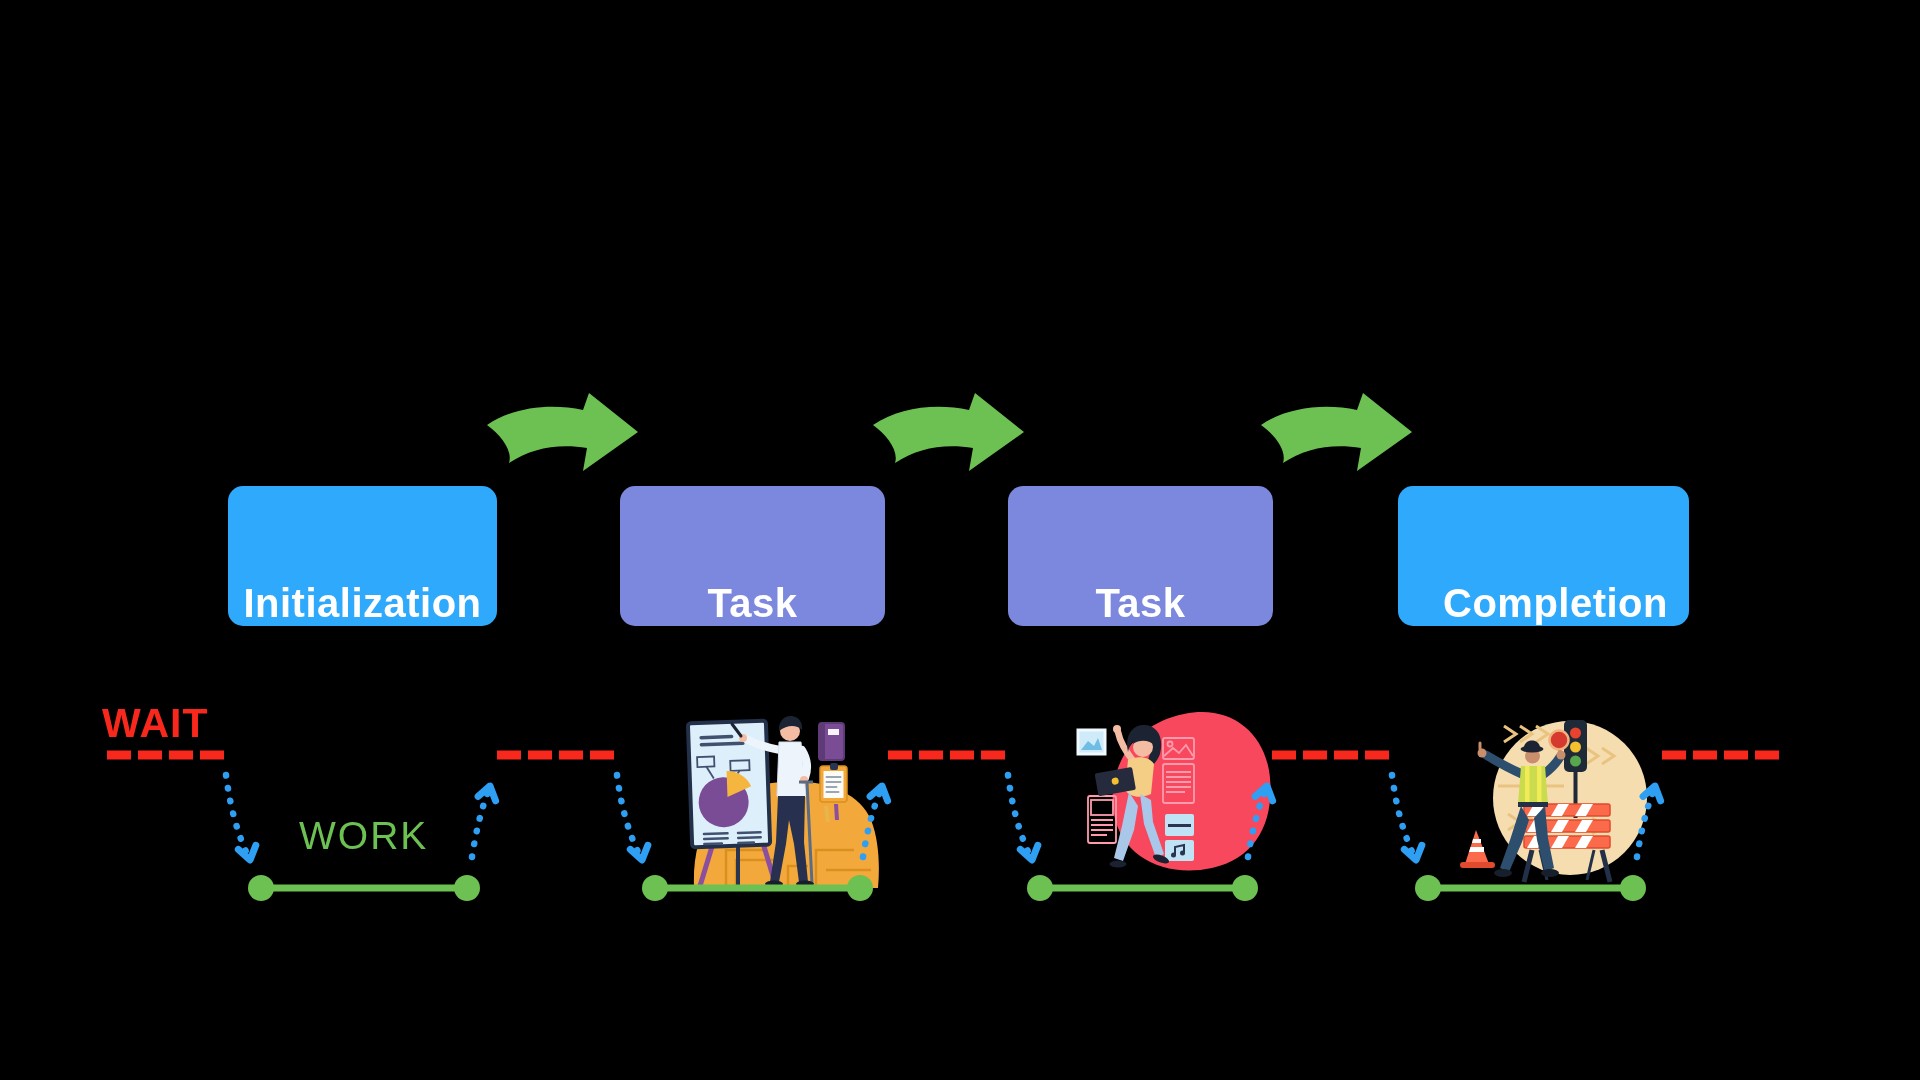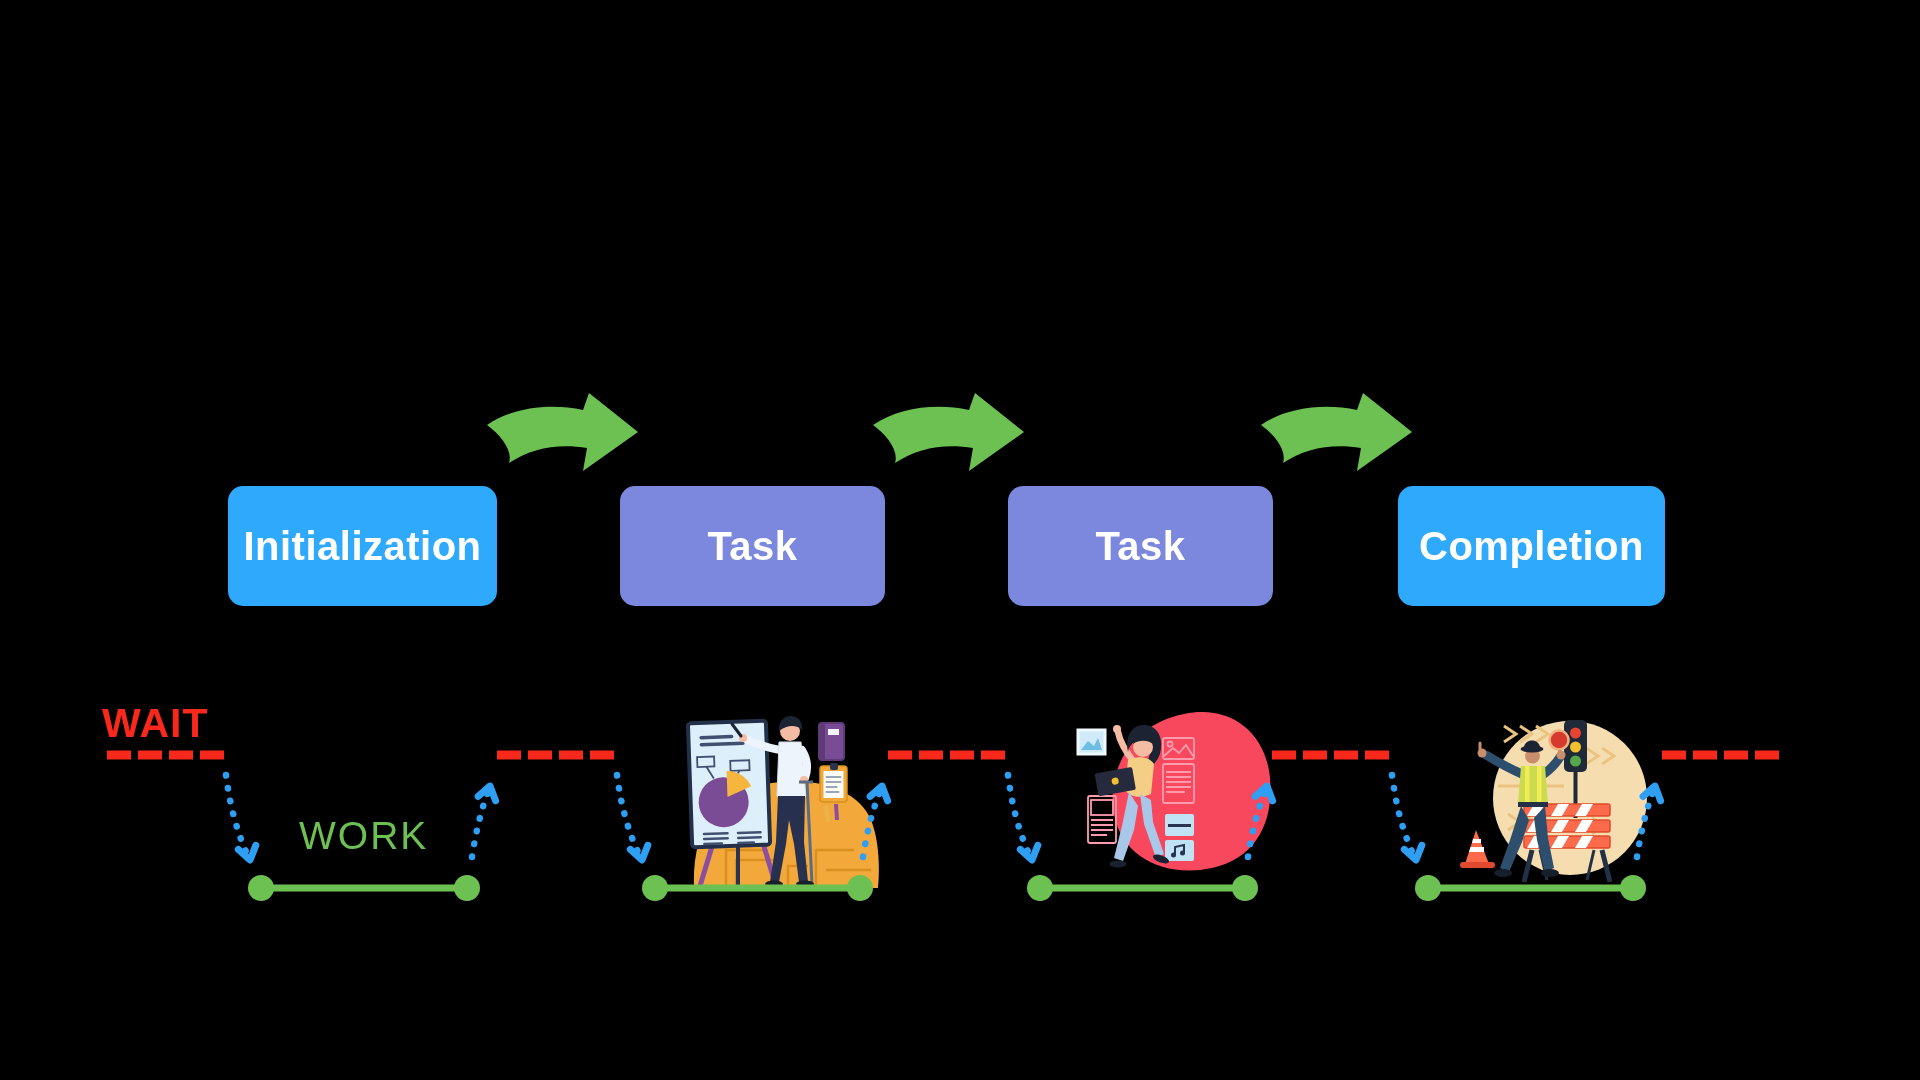--- a/index.html
+++ b/index.html
@@ -3,31 +3,31 @@
 <meta charset="utf-8">
 <style>
   html,body{margin:0;padding:0;background:#000;}
   .canvas{
     position:relative;width:1920px;height:1080px;overflow:hidden;
     background:var(--background,#000);
     font-family:"Liberation Sans",sans-serif;
   }
   
   .stage-box{
-    position:absolute;top:486px;height:120px;border-radius:15px;
-    display:flex;align-items:center;justify-content:center;
+    position:absolute;top:486px;height:140px;border-radius:15px;
+    display:flex;align-items:flex-end;justify-content:center;
     color:var(--stage-text,#fff);font-weight:700;font-size:40px;
     letter-spacing:.5px;
   }
   .variant-blue{background:var(--stage-blue,#2FA9FB);}
   .variant-purple{background:var(--stage-purple,#7C88DD);}
   .box-1{left:228px;width:269px;}
   .box-2{left:620px;width:265px;}
   .box-3{left:1008px;width:265px;}
-  .box-4{left:1398px;width:267px;}
+  .box-4{left:1398px;width:267px;padding-left:24px;}
   
   .flow-arrow{position:absolute;top:391px;width:155px;height:82px;}
   .fa-1{left:485px;} .fa-2{left:871px;} .fa-3{left:1259px;}
   .flow-arrow path{fill:var(--flow-arrow-green,#6CC152);}
   
   .wait-label{
     position:absolute;left:102px;top:700px;font-size:41px;font-weight:700;
     color:var(--wait-red,#F8281C);letter-spacing:1px;text-align:right;
   }
   .work-label{

